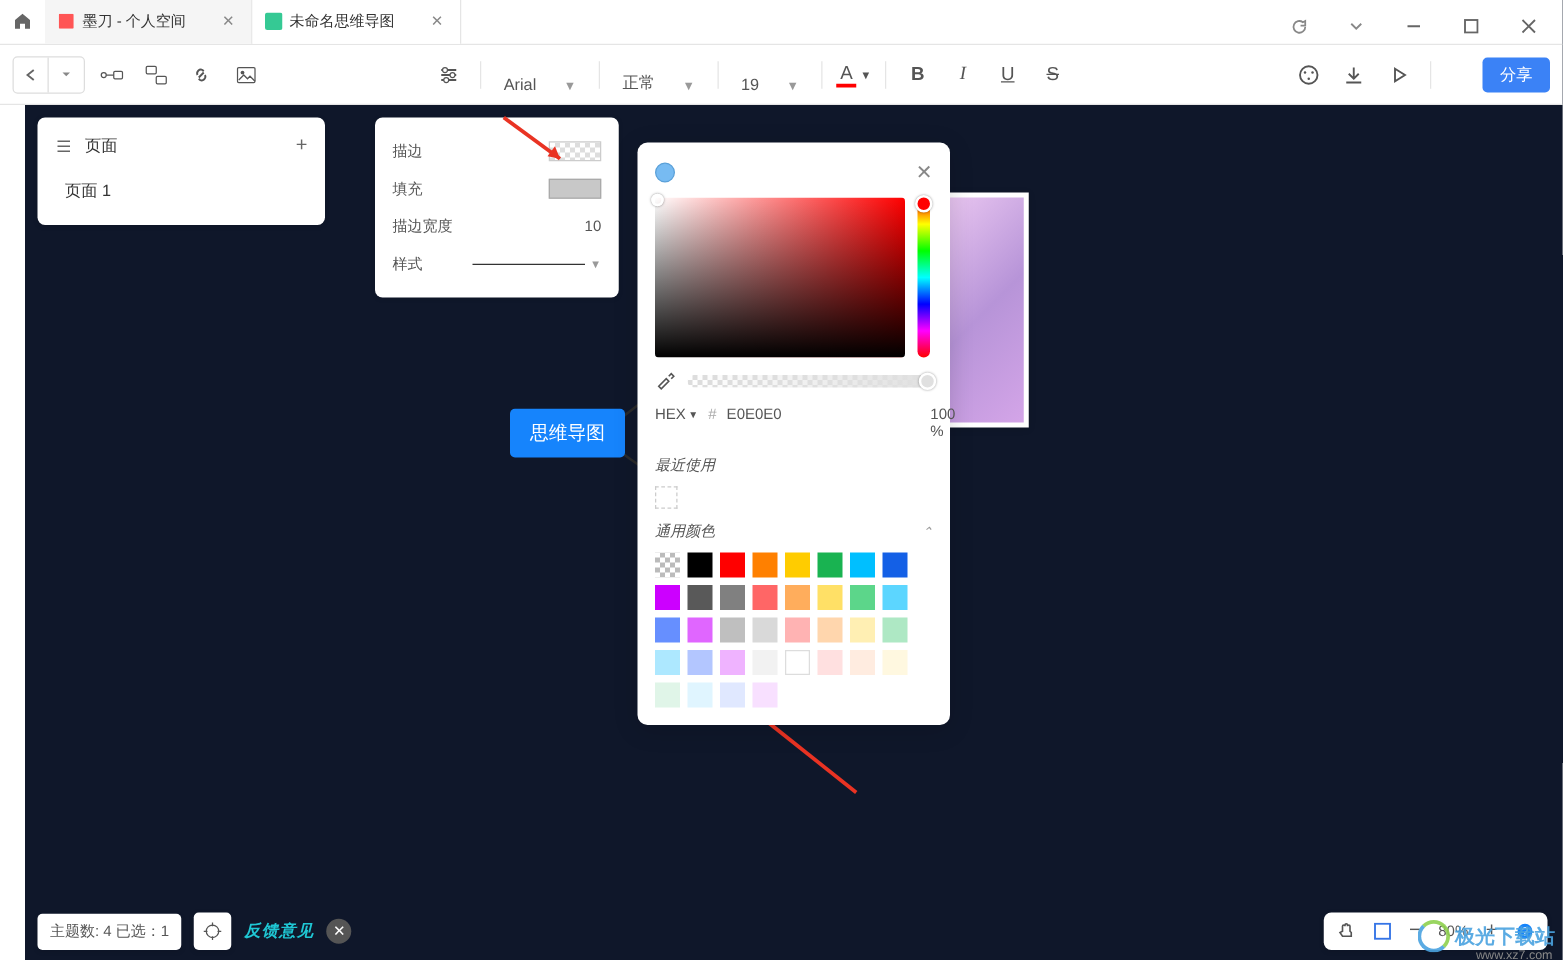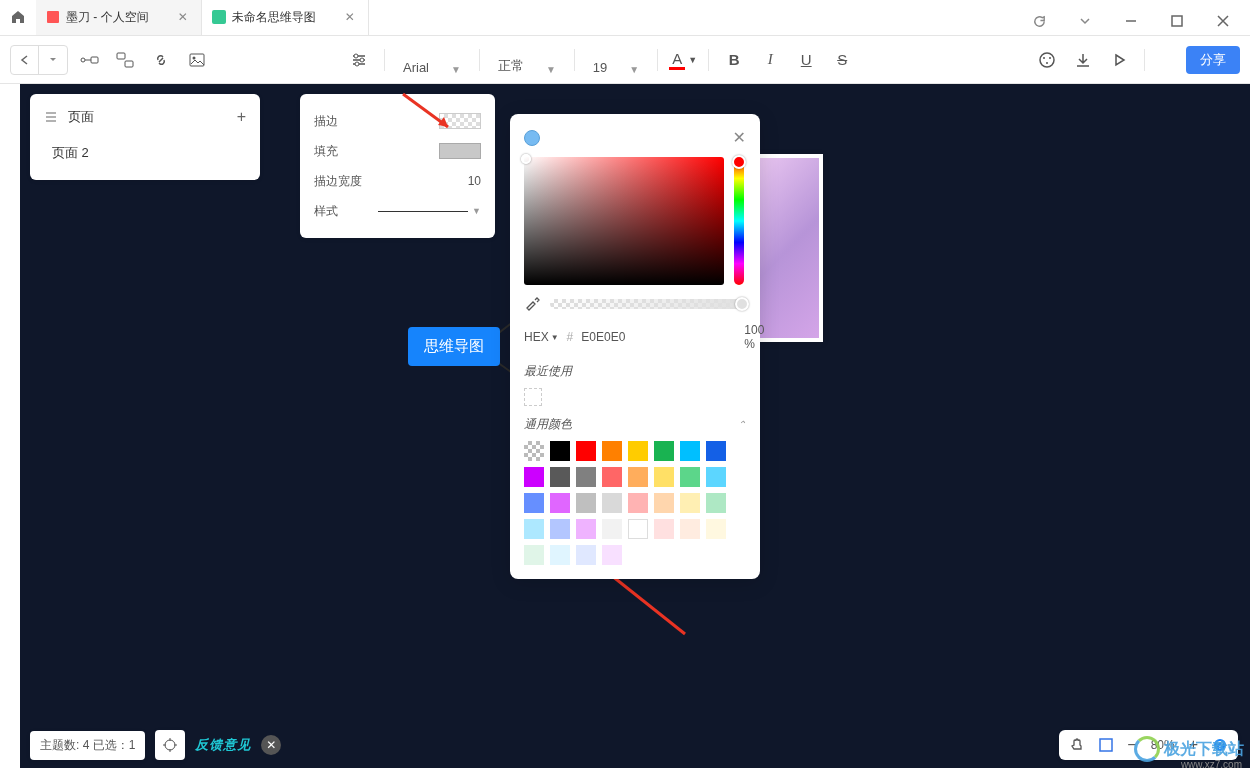--- a/index.html
+++ b/index.html
@@ -50,21 +50,21 @@
 .sat-area{position:relative;width:200px;height:128px;background:linear-gradient(to top,#000,transparent),linear-gradient(to right,#fff,#ff0000);border-radius:3px;}
 .sat-cursor{position:absolute;width:10px;height:10px;border:2px solid #fff;border-radius:50%;box-shadow:0 0 2px rgba(0,0,0,0.5);top:-3px;left:-3px;}
 .hue-bar{width:10px;height:128px;background:linear-gradient(to bottom,#ff0000,#ffff00,#00ff00,#00ffff,#0000ff,#ff00ff,#ff0000);border-radius:5px;position:relative;}
 .hue-cursor{position:absolute;width:14px;height:14px;border:2px solid #fff;border-radius:50%;background:#ff0000;top:-2px;left:-2px;box-shadow:0 0 2px rgba(0,0,0,0.4);}
 .cp-main{display:flex;gap:10px;margin-bottom:10px;}
 .alpha-row{display:flex;align-items:center;gap:8px;margin-bottom:10px;}
 .eyedrop{width:18px;height:18px;cursor:pointer;color:#666;}
 .alpha-bar{flex:1;height:10px;border-radius:5px;background:repeating-conic-gradient(#ddd 0 25%,#fff 0 50%) 0 0/8px 8px;position:relative;}
 .alpha-over{position:absolute;inset:0;background:linear-gradient(to right,transparent,#e0e0e0);border-radius:5px;}
 .alpha-cursor{position:absolute;right:-3px;top:-2px;width:14px;height:14px;border:2px solid #fff;border-radius:50%;background:#e0e0e0;box-shadow:0 0 2px rgba(0,0,0,0.4);}
-.hex-row{display:flex;align-items:center;gap:8px;font-size:12px;color:#555;margin-bottom:12px;}
+.hex-row{display:flex;align-items:flex-start;gap:8px;font-size:12px;color:#555;margin-bottom:12px;}
 .hex-label{display:flex;align-items:center;gap:2px;cursor:pointer;}
 .hex-input{flex:1;border:none;font-size:12px;color:#555;outline:none;}
 .section-title{font-size:12px;color:#555;margin:4px 0 8px;display:flex;align-items:center;font-style:italic;}
 .section-title .chev{margin-left:auto;color:#999;font-size:10px;}
 .recent-sw{width:18px;height:18px;border:1px dashed #ccc;margin-bottom:10px;}
 .swatch-grid{display:grid;grid-template-columns:repeat(8,20px);gap:6px;}
 .sw{width:20px;height:20px;cursor:pointer;}
 .sw.checker{background:repeating-conic-gradient(#bbb 0 25%,#fff 0 50%) 0 0/8px 8px;}
 .statusbar{position:absolute;bottom:8px;left:10px;display:flex;align-items:center;gap:10px;}
 .status-chip{background:#fff;border-radius:4px;padding:6px 10px;font-size:12px;color:#555;box-shadow:0 1px 4px rgba(0,0,0,0.1);}
@@ -237,21 +237,21 @@
 
   <div class="pages-panel">
     <div class="pages-header">
       <svg width="14" height="14" style="margin-right:10px">
           <path stroke="#666" stroke-width="1.2" fill="none" d="M2 3h10M2 7h10M2 11h10"></path>
         </svg>
       <span>页面</span>
       <span class="plus">+</span>
     </div>
     <div class="page-item">
-        <span>页面 2</span>
+        <span>页面 1</span>
       </div>
   </div>
 
   <div class="props-panel">
     <div class="prop-row">
         <span class="prop-label">描边</span>
         <div class="stroke-swatch"></div>
       </div>
     <div class="prop-row">
         <span class="prop-label">填充</span>

